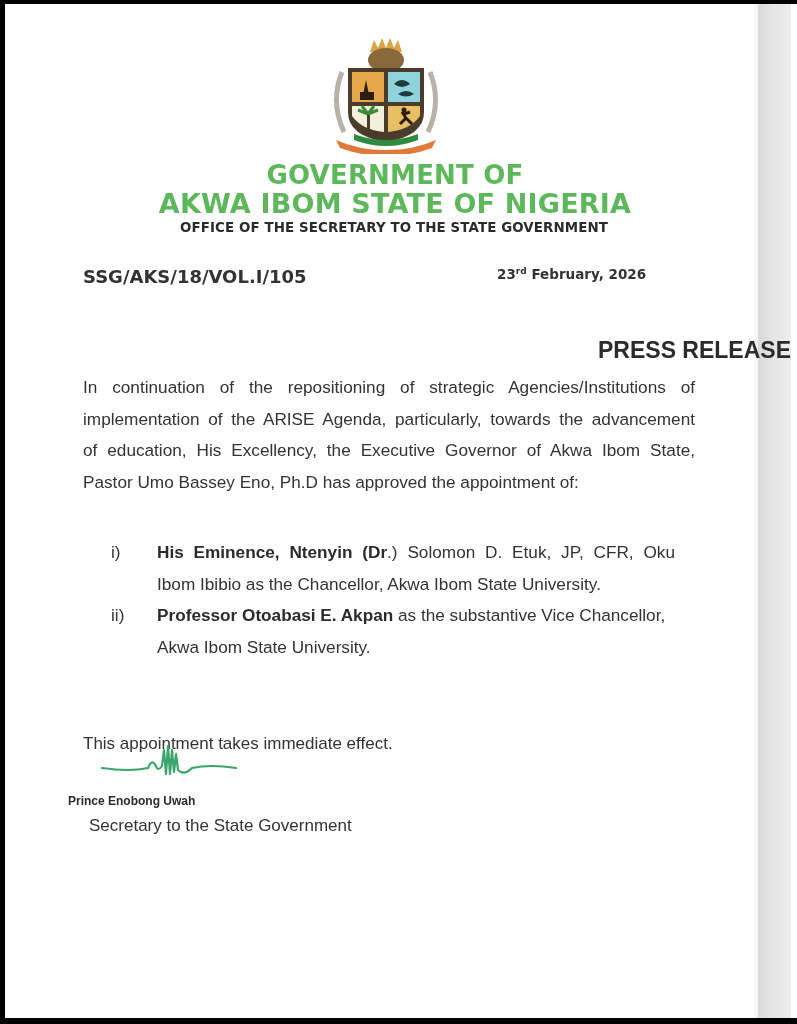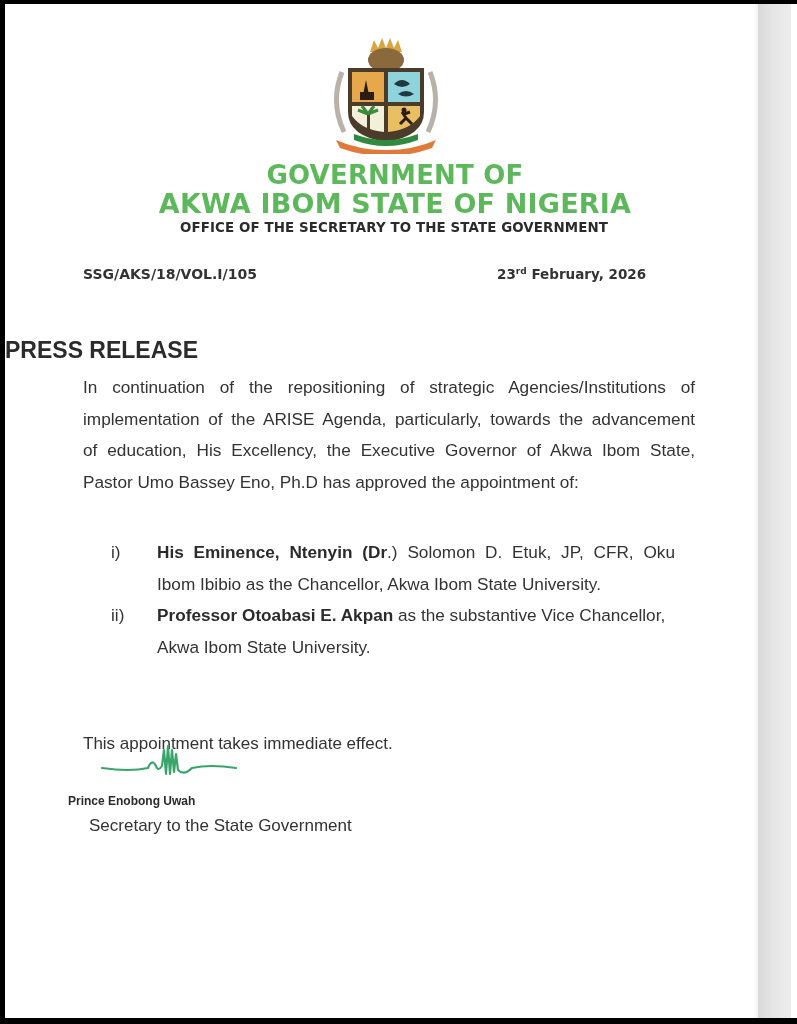--- a/index.html
+++ b/index.html
@@ -27,28 +27,28 @@
       color: #5cb85a; font-weight: bold; font-family: "DejaVu Sans", sans-serif;
       letter-spacing: 0.2px;
     }
     .gov-line1 { top: 156px; font-size: 26px; left: -3px; }
     .gov-line2 { top: 184px; font-size: 27px; left: -3px; }
     .office-line {
       position: absolute; top: 216px; left: 0; width: 778px; text-align: center;
       font-size: 13.4px; font-weight: bold; color: #2b2b2b; letter-spacing: 0.1px;
     }
     .ref {
-      position: absolute; left: 78px; top: 262px; font-size: 14px; font-weight: bold; color: #333;
+      position: absolute; left: 78px; top: 262px; font-size: 18px; font-weight: bold; color: #333;
     }
     .date {
       position: absolute; left: 492px; top: 262px; font-size: 13.5px; font-weight: bold; color: #333;
     }
     .date sup { font-size: 9px; vertical-align: 5px; }
     .title {
-      position: absolute; top: 333px; left: 0; width: 786px; text-align: left;
+      position: absolute; top: 333px; left: 0; width: 786px; text-align: right;
       font-size: 23px; font-weight: bold; color: #2b2b2b; font-family: "Liberation Sans", sans-serif;
     }
     .para {
       position: absolute; left: 78px; top: 368px; width: 612px;
       font-family: "Liberation Sans", sans-serif; font-size: 17.2px; line-height: 31.5px; color: #333;
     }
     .para .ln { display: block; white-space: nowrap; }
     .para .ln.j { text-align: justify; text-align-last: justify; white-space: normal; }
     .item {
       position: absolute; left: 78px; width: 612px;

